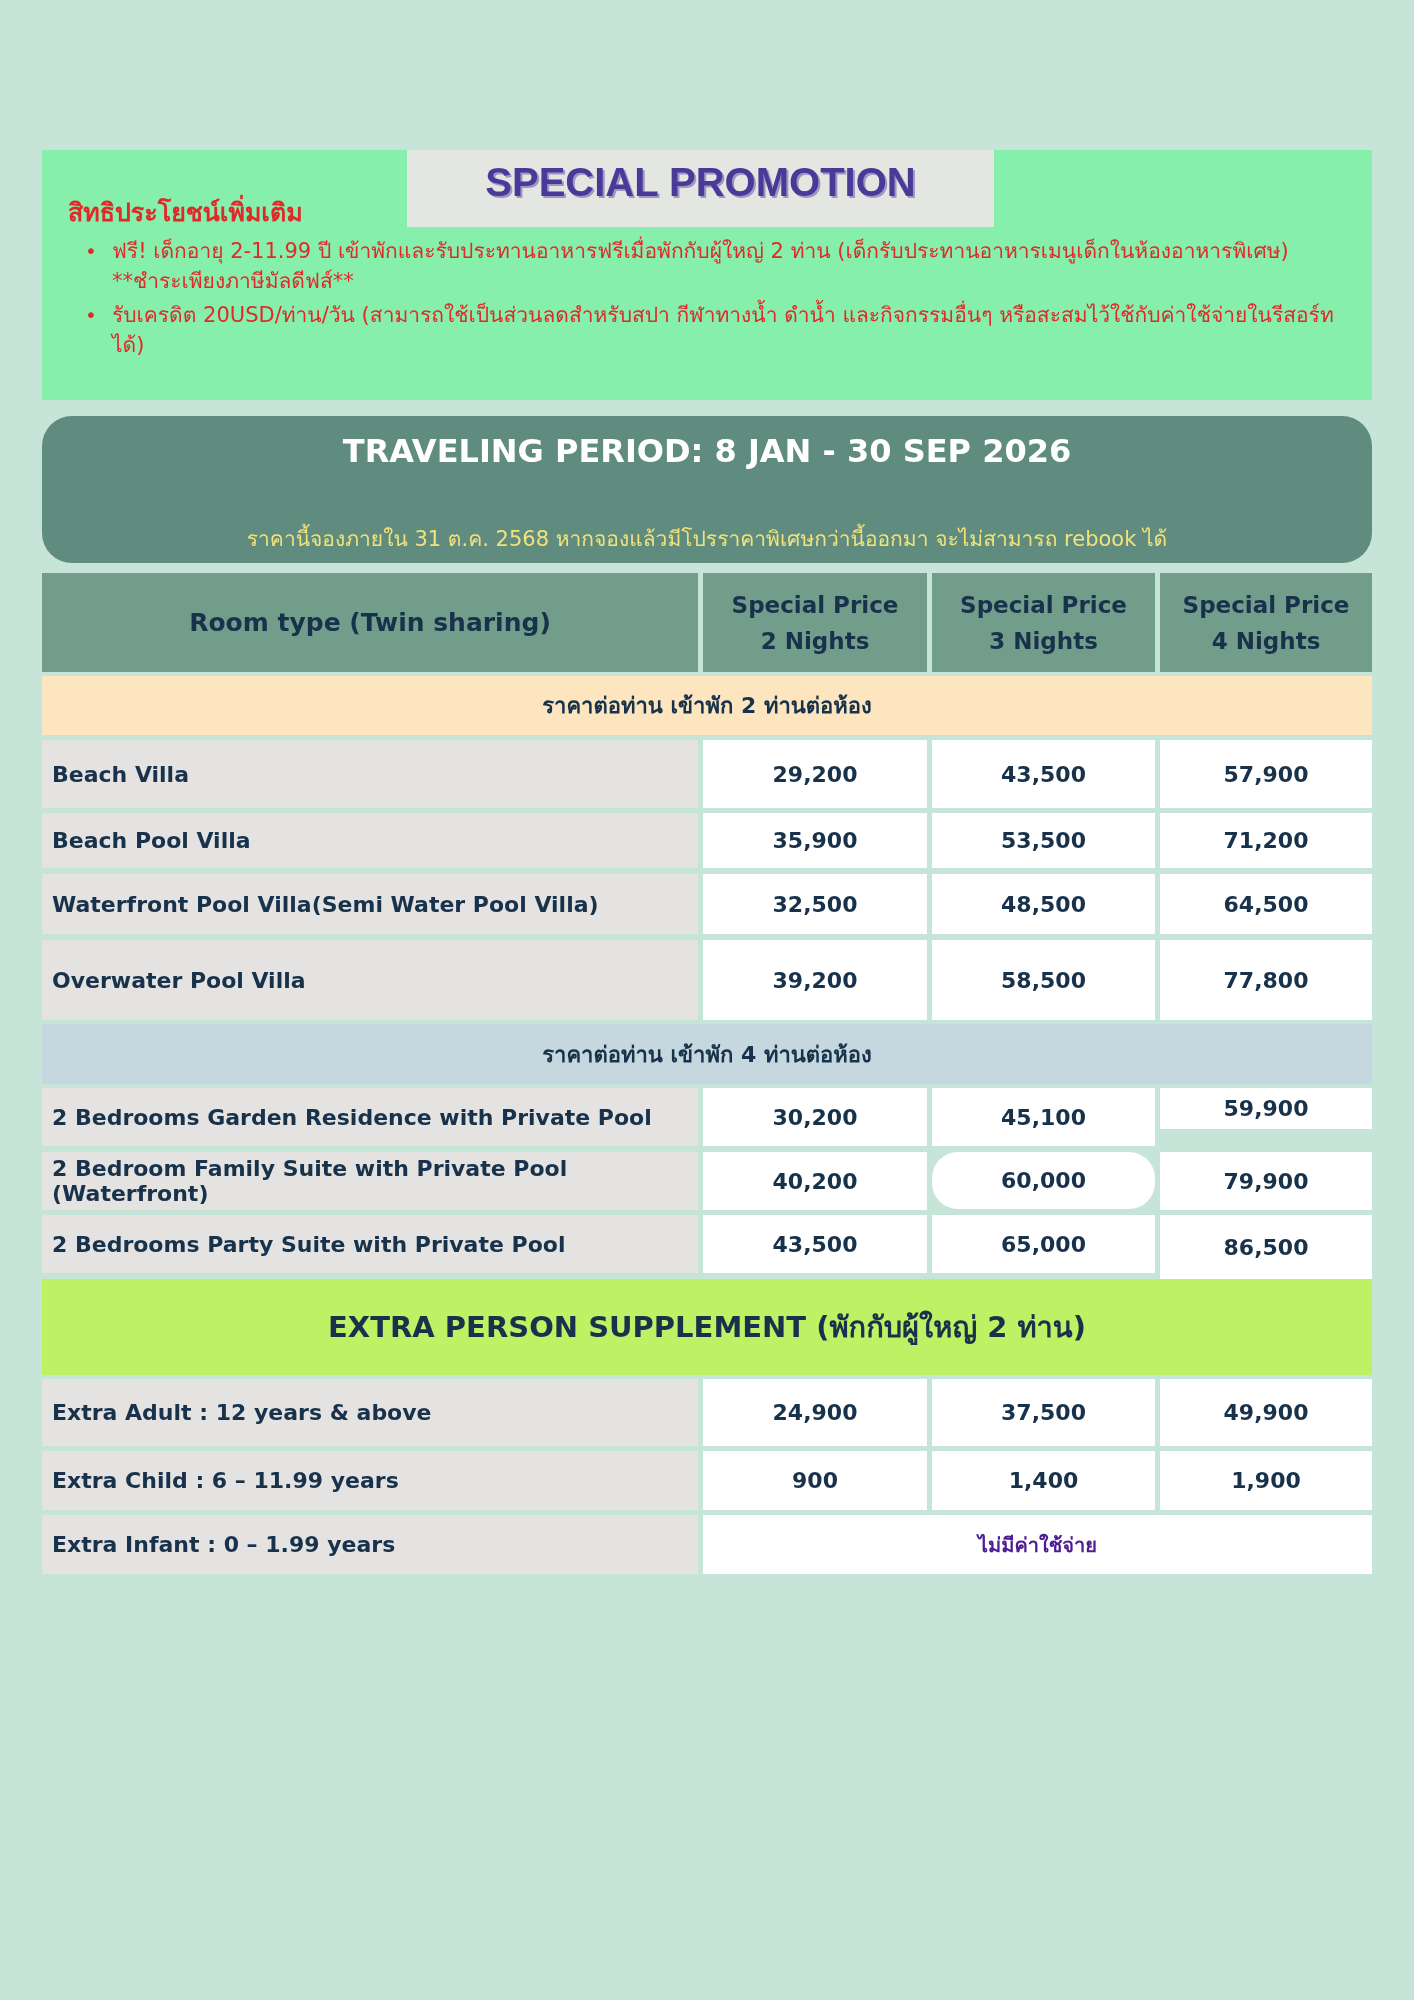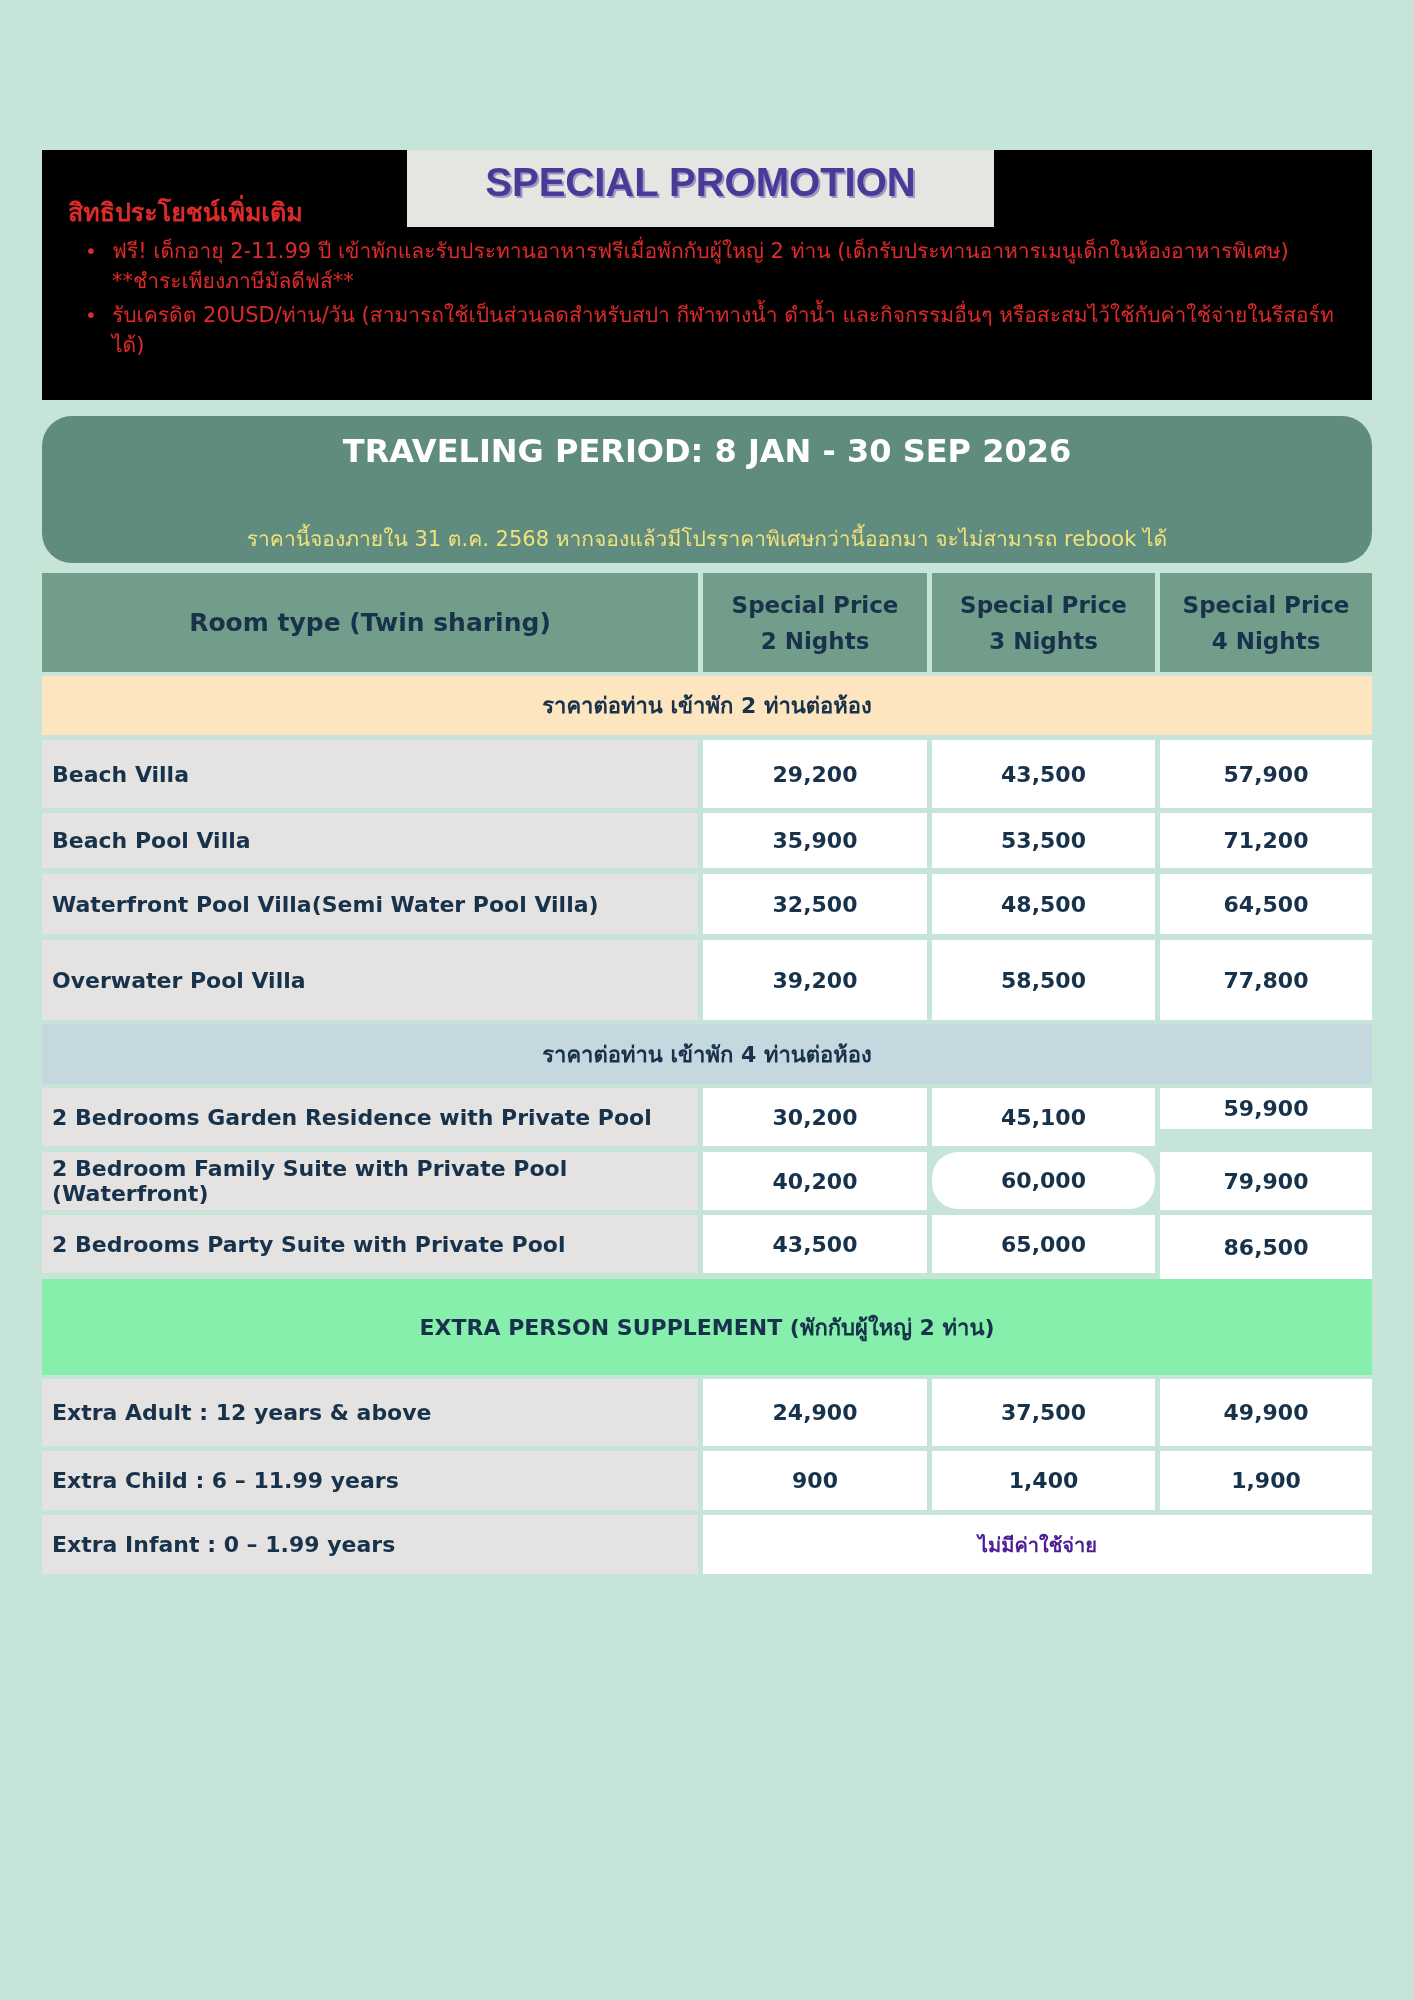--- a/index.html
+++ b/index.html
@@ -7,21 +7,21 @@
   body {
     background: #c7e4d8;
     font-family: "DejaVu Sans", "Liberation Sans", sans-serif;
     position: relative;
     overflow: hidden;
   }
   
   .promo {
     position: absolute;
     left: 42px; top: 150px; width: 1330px; height: 250px;
-    background: #000000;
+    background: #86efac;
   }
   .promo-title-band {
     position: absolute;
     left: 365px; top: 0; width: 587px; height: 77px;
     background: #e4e6e2;
   }
   .promo-title {
     position: absolute;
     left: 0; right: 0; top: 10px;
     text-align: center;
@@ -99,21 +99,21 @@
   .c2 { left: 703px; width: 224px; justify-content: center; }
   .c3 { left: 932px; width: 223px; justify-content: center; }
   .c4 { left: 1160px; width: 212px; justify-content: center; }
   .full { left: 42px; width: 1330px; justify-content: center; }
   .merge { left: 703px; width: 669px; justify-content: center; }
 
   .hdr { background: #739d8b; font-size: 23px; text-align: center; line-height: 36px; }
   .hdr.c1 { justify-content: center; padding-left: 0; font-size: 25px; }
   .sec-yellow { background: #fde6bf; font-size: 22px; }
   .sec-blue { background: #c6d8df; font-size: 22px; }
-  .sec-orange { background: #86efac; font-size: 22px; }
+  .sec-orange { background: #bef264; font-size: 29px; }
   .name { background: #e4e3e1; font-size: 22px; }
   .price { background: #ffffff; font-size: 22px; }
   .nocharge { color: #4c1d95; font-size: 20px; }
 </style>
 </head>
 <body>
 
 <div class="promo">
   <div class="promo-title-band">
     <div class="promo-title">SPECIAL PROMOTION</div>

